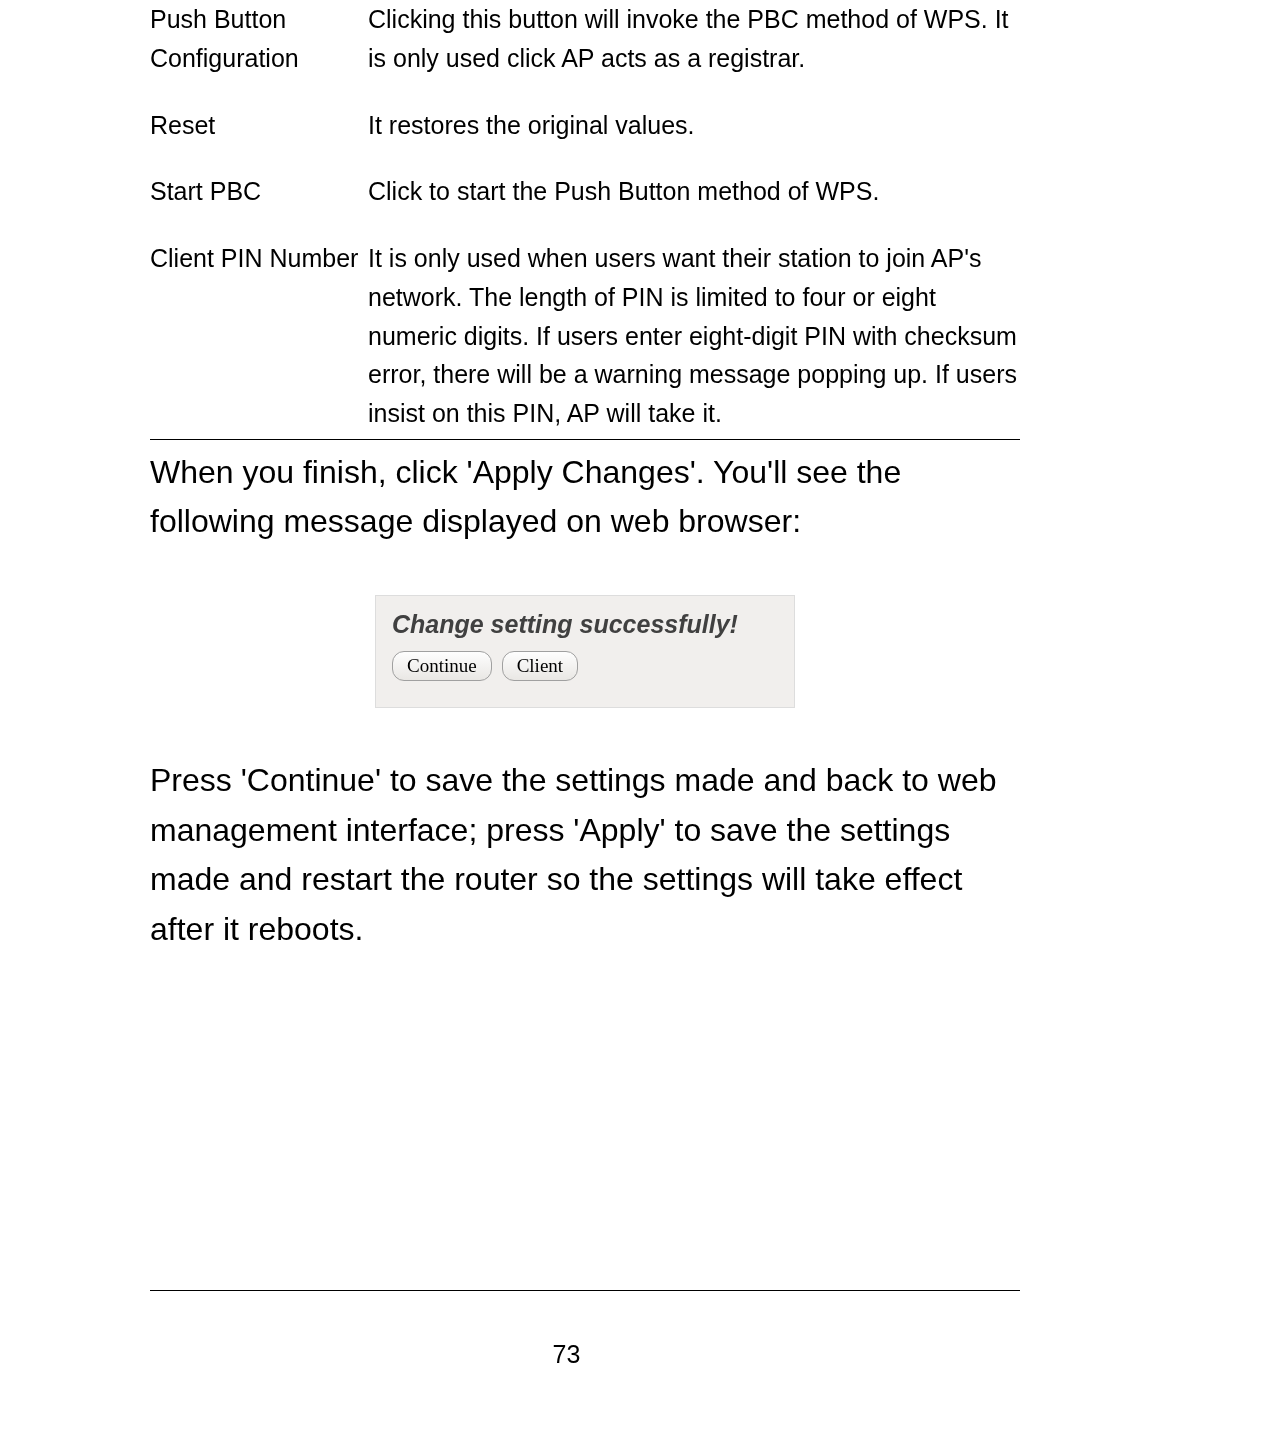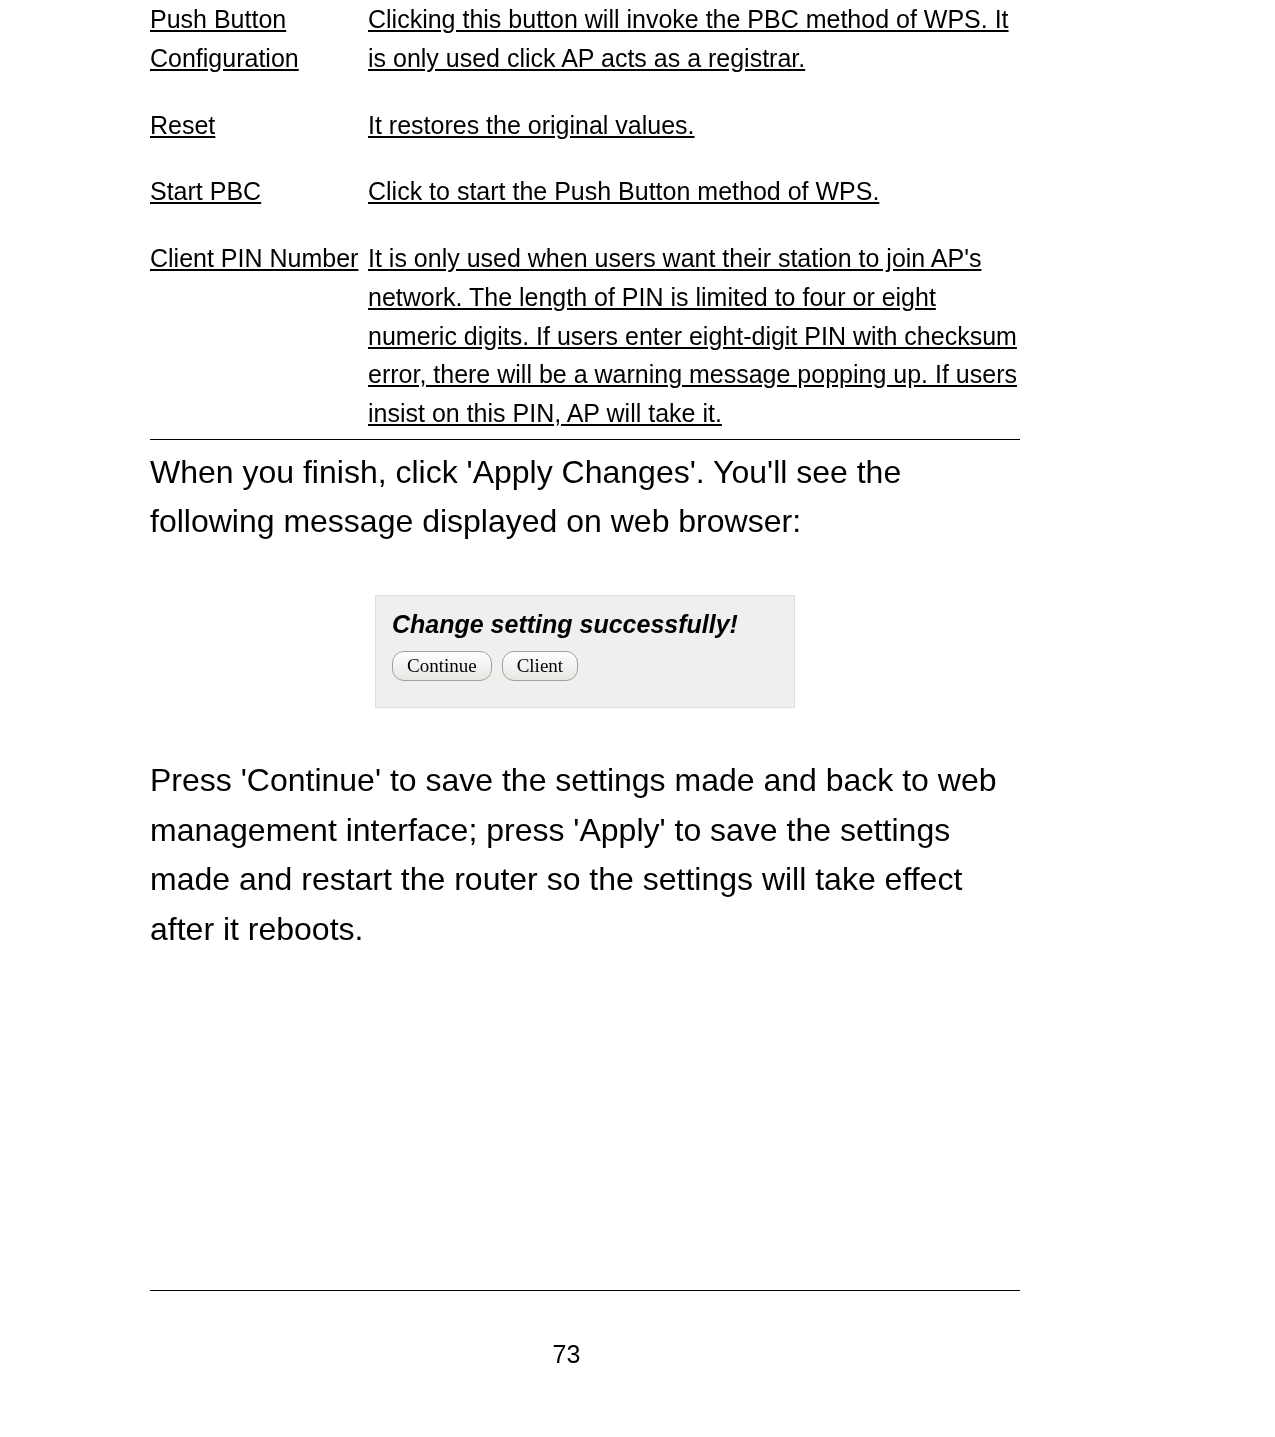--- a/index.html
+++ b/index.html
@@ -1,28 +1,28 @@
 <!DOCTYPE html>
 <html><head>
   <meta charset="utf-8">
   <style>
     * { box-sizing: border-box; margin: 0; padding: 0; }
     html, body { width: 1275px; height: 1437px; background: #ffffff; font-family: Arial, Helvetica, sans-serif; color: #000000; }
     .page { position: relative; width: 1275px; height: 1437px; }
     .content { position: absolute; left: 150px; top: 0; width: 870px; }
     .defs-table { width: 100%; border-collapse: collapse; }
-    .defs-table td { vertical-align: top; font-size: 25px; line-height: 1.55; padding-bottom: 28px; text-decoration: underline; }
+    .defs-table td { vertical-align: top; font-size: 25px; line-height: 1.55; padding-bottom: 28px; }
     .term-col { width: 218px; padding-right: 6px; }
     .desc-col { }
     .defs-table tr.last td { padding-bottom: 6px; }
     .table-underline { border-bottom: 1px solid #000; width: 100%; height: 0; }
     .para { font-size: 32px; line-height: 1.55; margin-top: 8px; }
     .dialog-wrap { width: 100%; display: flex; justify-content: center; margin-top: 48px; margin-bottom: 48px; }
     .dialog { width: 420px; background: #f1efed; border: 1px solid #ddd; padding: 14px 16px 26px 16px; }
-    .dialog-title { font-family: Arial, sans-serif; font-weight: bold; font-style: italic; font-size: 25px; color: #000000; margin-bottom: 12px; }
+    .dialog-title { font-family: Arial, sans-serif; font-weight: bold; font-style: italic; font-size: 25px; color: #404040; margin-bottom: 12px; }
     .btn-row { display: flex; gap: 10px; }
     .btn { font-family: "Times New Roman", Times, serif; font-size: 19px; background: linear-gradient(#fefefe, #e9e7e4); border: 1px solid #a0a0a0; border-radius: 12px; padding: 3px 14px; cursor: pointer; color: #000; }
     .footer-rule { position: absolute; left: 150px; width: 870px; top: 1290px; border-top: 1.5px solid #000; height: 0; }
     .page-number { position: absolute; left: 0; width: 1133px; top: 1340px; text-align: center; font-size: 25px; }
   </style>
 </head>
 <body>
 
 <div class="page">
   <div class="content">

